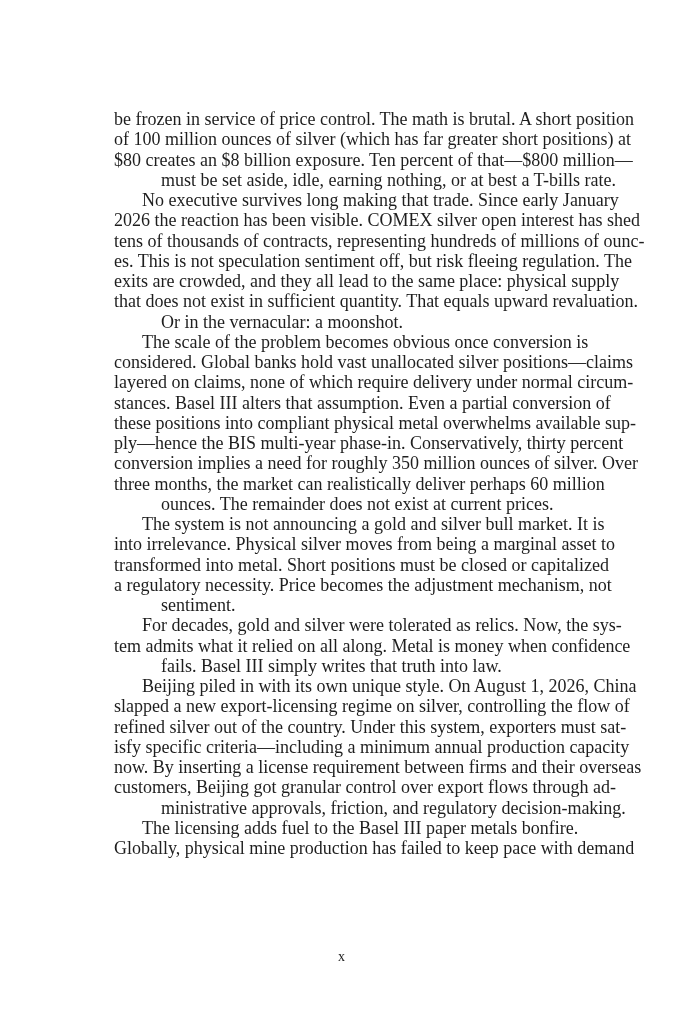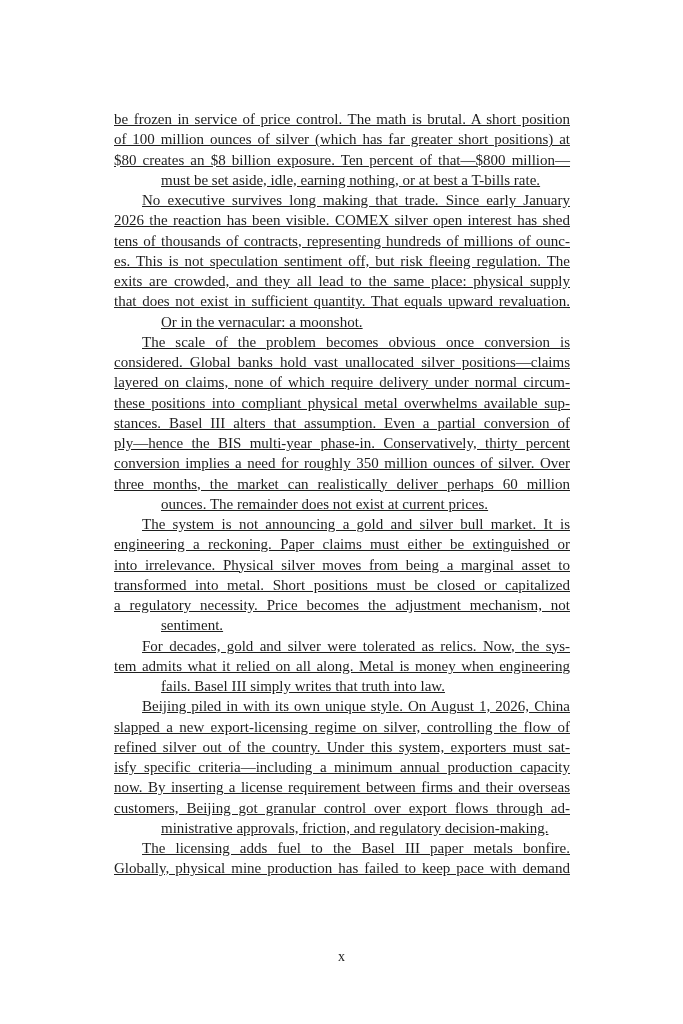--- a/index.html
+++ b/index.html
@@ -12,24 +12,23 @@
       height: 1024px;
       position: relative;
       overflow: hidden;
     }
     .page {
       position: absolute;
       left: 114px;
       top: 109px;
       width: 456px;
       font-family: "Liberation Serif", "DejaVu Serif", serif;
-      font-size: 15px;
+      font-size: 18px;
       line-height: 20.26px;
       color: #1e1e1e;
-      text-decoration: underline;
     }
     .para {
       margin: 0;
       text-align: justify;
       hyphens: manual;
     }
     .para.indent {
       text-indent: 28px;
     }
     .line {
@@ -74,38 +73,37 @@
     <span class="line">tens of thousands of contracts, representing hundreds of millions of ounc-</span>
     <span class="line">es. This is not speculation sentiment off, but risk fleeing regulation. The</span>
     <span class="line">exits are crowded, and they all lead to the same place: physical supply</span>
     <span class="line">that does not exist in sufficient quantity. That equals upward revaluation.</span>
     <span class="line last">Or in the vernacular: a moonshot.</span>
   </p>
   <p class="para indent">
     <span class="line">The scale of the problem becomes obvious once conversion is</span>
     <span class="line">considered. Global banks hold vast unallocated silver positions—claims</span>
     <span class="line">layered on claims, none of which require delivery under normal circum-</span>
+    <span class="line">stances. Basel III alters that assumption. Even a partial conversion of</span>
     <span class="line">these positions into compliant physical metal overwhelms available sup-</span>
-    <span class="line">stances. Basel III alters that assumption. Even a partial conversion of</span>
     <span class="line">ply—hence the BIS multi-year phase-in. Conservatively, thirty percent</span>
     <span class="line">conversion implies a need for roughly 350 million ounces of silver. Over</span>
     <span class="line">three months, the market can realistically deliver perhaps 60 million</span>
     <span class="line last">ounces. The remainder does not exist at current prices.</span>
   </p>
   <p class="para indent">
     <span class="line">The system is not announcing a gold and silver bull market. It is</span>
-    <span class="line">engineering a reckoning. Paper claims must either be extinguished or</span>
     <span class="line">into irrelevance. Physical silver moves from being a marginal asset to</span>
     <span class="line">transformed into metal. Short positions must be closed or capitalized</span>
     <span class="line">a regulatory necessity. Price becomes the adjustment mechanism, not</span>
     <span class="line last">sentiment.</span>
   </p>
   <p class="para indent">
     <span class="line">For decades, gold and silver were tolerated as relics. Now, the sys-</span>
-    <span class="line">tem admits what it relied on all along. Metal is money when engineering</span>
+    <span class="line">tem admits what it relied on all along. Metal is money when confidence</span>
     <span class="line last">fails. Basel III simply writes that truth into law.</span>
   </p>
   <p class="para indent">
     <span class="line">Beijing piled in with its own unique style. On August 1, 2026, China</span>
     <span class="line">slapped a new export-licensing regime on silver, controlling the flow of</span>
     <span class="line">refined silver out of the country. Under this system, exporters must sat-</span>
     <span class="line">isfy specific criteria—including a minimum annual production capacity</span>
     <span class="line">now. By inserting a license requirement between firms and their overseas</span>
     <span class="line">customers, Beijing got granular control over export flows through ad-</span>
     <span class="line last">ministrative approvals, friction, and regulatory decision-making.</span>

